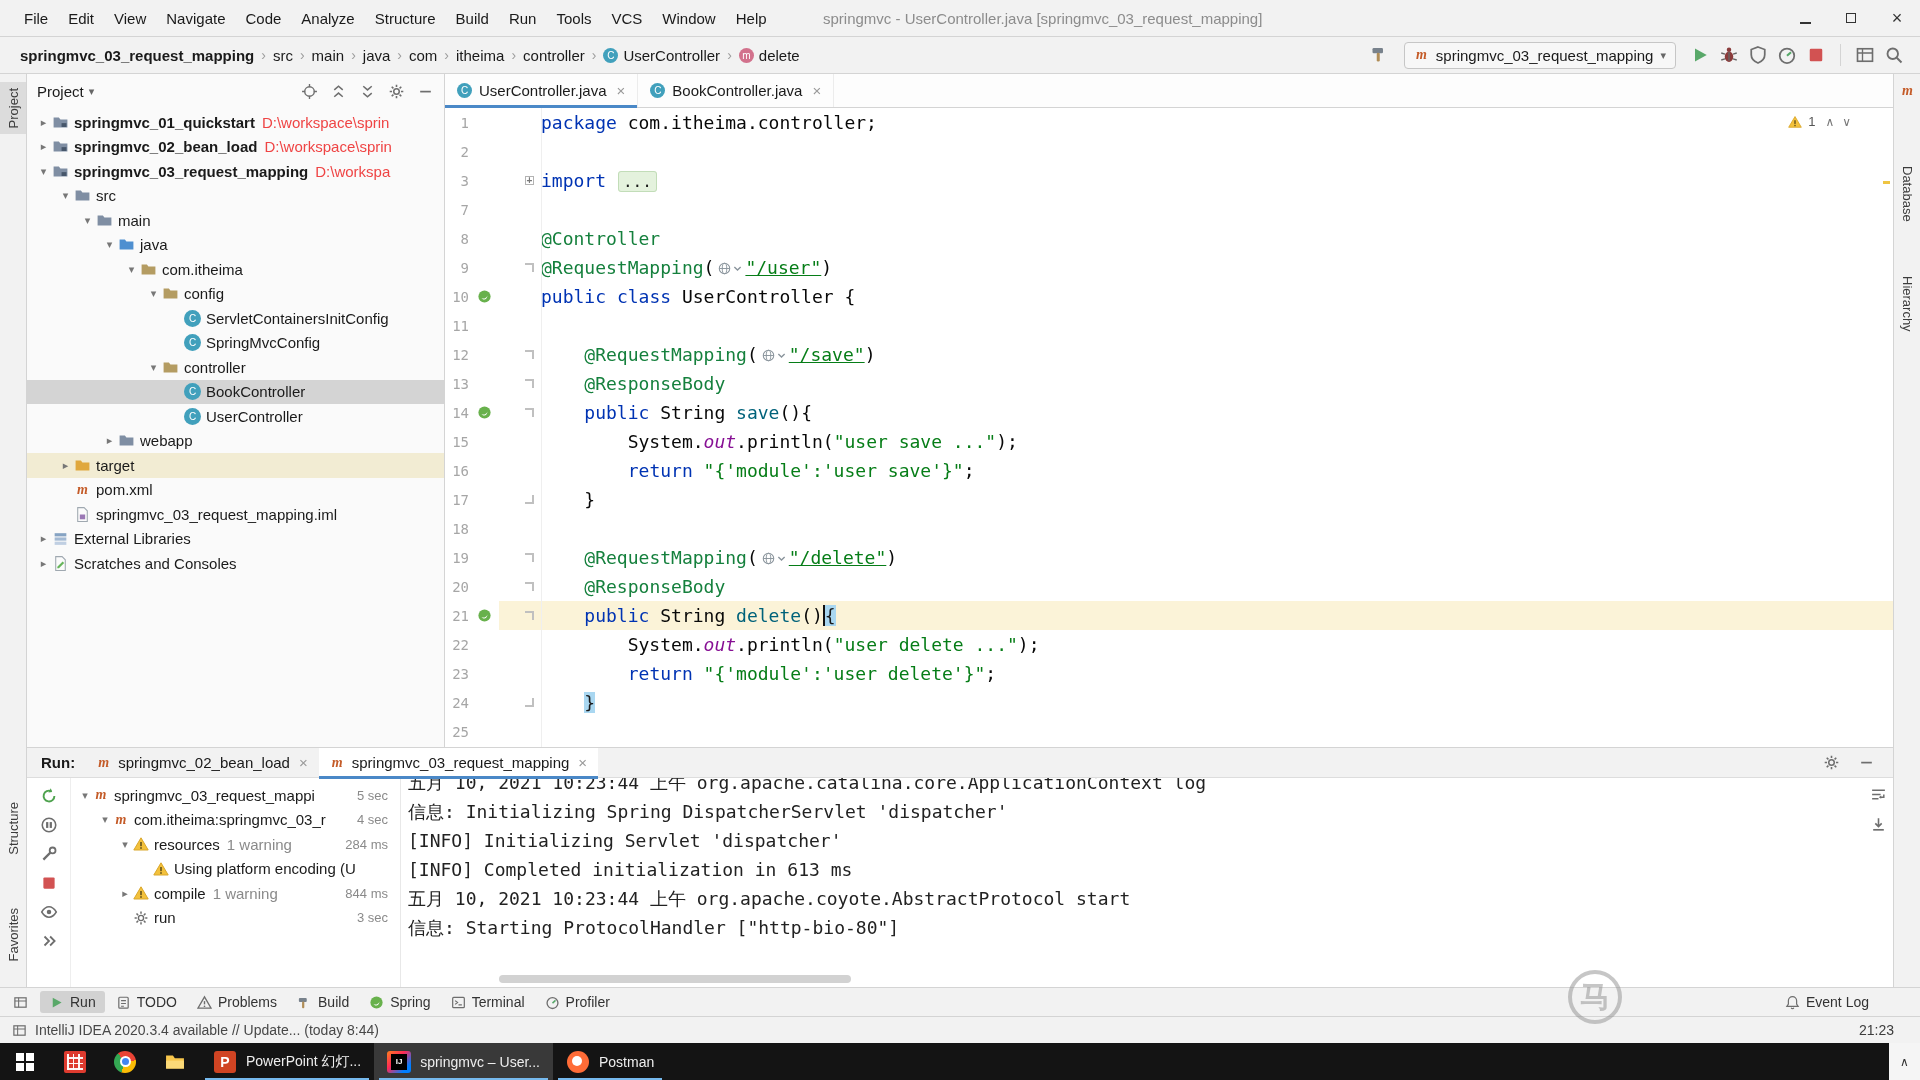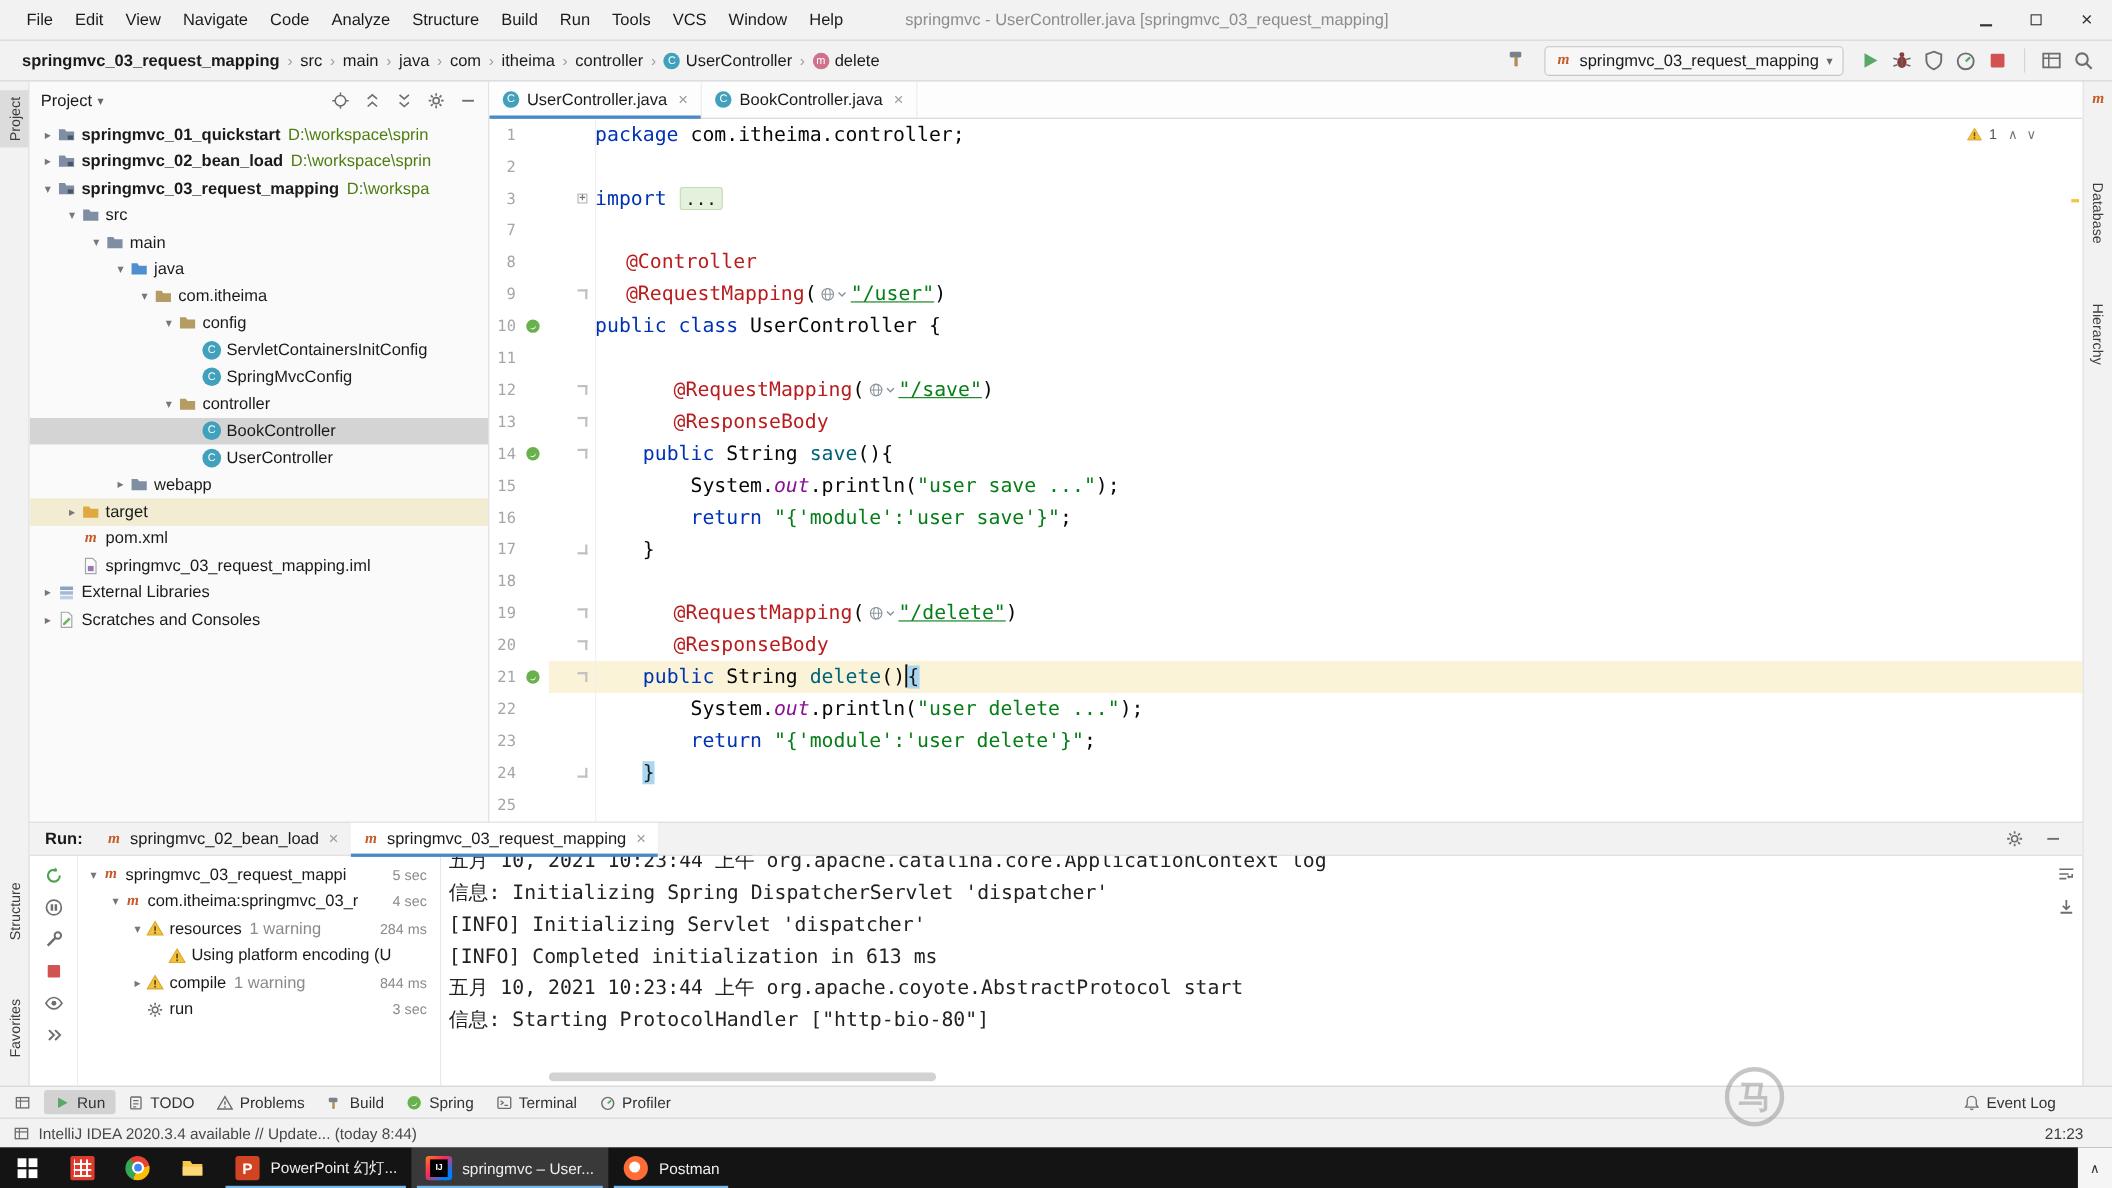--- a/index.html
+++ b/index.html
@@ -43,21 +43,21 @@
   
   .main{position:absolute;left:27px;top:74px;width:1866px;height:673px;display:flex;background:#fff;z-index:6;}
   .project{width:418px;flex:none;border-right:1px solid #d4d4d4;display:flex;flex-direction:column;background:#fafafa;}
   .p-head{height:34px;flex:none;display:flex;align-items:center;gap:5px;padding:0 10px;}
   .p-caret{color:#666;font-size:11px;}
   .p-icons{margin-left:auto;display:flex;gap:12px;}
   .p-tree{flex:1;overflow:hidden;padding-top:2px;}
   .trow{height:24.5px;display:flex;align-items:center;white-space:nowrap;font-size:15px;overflow:hidden;}
   .trow .chev{width:17px;flex:none;text-align:center;color:#777;font-size:11px;}
   .trow .icon{margin-right:5px;}
-  .trow .meta{color:#4d7c0f;margin-left:7px;}
+  .trow .meta{color:#ef4444;margin-left:7px;}
   .trow.bold .lbl{font-weight:bold;}
   .trow.sel{background:#d4d4d4;}
   .trow.hl{background:#f2ecd3;}
 
   .editor{flex:1;display:flex;flex-direction:column;min-width:0;position:relative;background:#fff;}
   .etabs{height:34px;flex:none;display:flex;background:#fdfdfd;border-bottom:1px solid #d4d4d4;}
   .etab{display:flex;align-items:center;gap:7px;padding:0 12px;font-size:15px;position:relative;border-right:1px solid #ececec;}
   .etab .icon{width:15px;height:15px;}
   .etab.active::after{content:"";position:absolute;left:0;right:0;bottom:-1px;height:3px;background:#4a88c7;}
   .etab .x{color:#999;font-size:15px;margin-left:3px;}
@@ -67,21 +67,21 @@
   .cline{display:flex;height:29px;}
   .gut{width:96px;flex:none;display:flex;align-items:center;}
   .lnm{width:24px;flex:none;text-align:right;font-size:14px;color:#a6a6a6;}
   .gslot{width:30px;flex:none;display:flex;align-items:center;justify-content:center;}
   .gslot .icon{width:15px;height:15px;}
   .fslot{width:42px;flex:none;height:100%;display:flex;align-items:center;justify-content:flex-end;padding-right:7px;}
   .ctext{flex:1;white-space:pre;line-height:29px;min-width:0;overflow:hidden;}
   .cline.cur .ctext,.cline.cur .fslot{background:#fbf3d8;}
   .tok-kw{color:#0033b3;}
   .tok-pl{color:#080808;}
-  .tok-ann{color:#b91c1c;margin-left:28px;}
+  .tok-ann{color:#15803d;}
   .tok-str{color:#067d17;}
   .tok-strl{color:#067d17;text-decoration:underline;}
   .tok-fld{color:#871094;font-style:italic;}
   .tok-mth{color:#00627a;}
   .tok-brc{background:#a9d7f1;}
   .tok-fold{background:#e4f2dd;border:1px solid #c2ddb8;border-radius:3px;padding:0 4px;margin:0 1px;font-size:16px;}
   .caret-bar{display:inline-block;width:2px;height:21px;background:#111;vertical-align:-4px;}
   .fm{width:9px;height:9px;display:inline-block;}
   .fm.minus{border-top:2px solid #c0c0c0;border-right:2px solid #c0c0c0;}
   .fm.end{border-bottom:2px solid #c0c0c0;border-right:2px solid #c0c0c0;}

